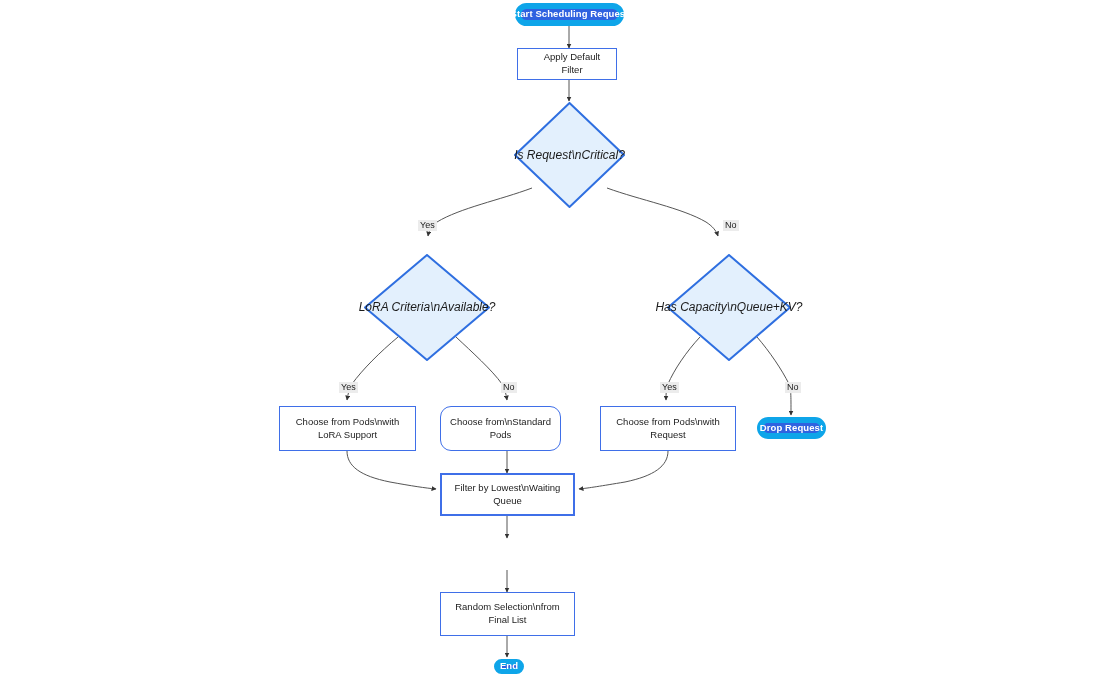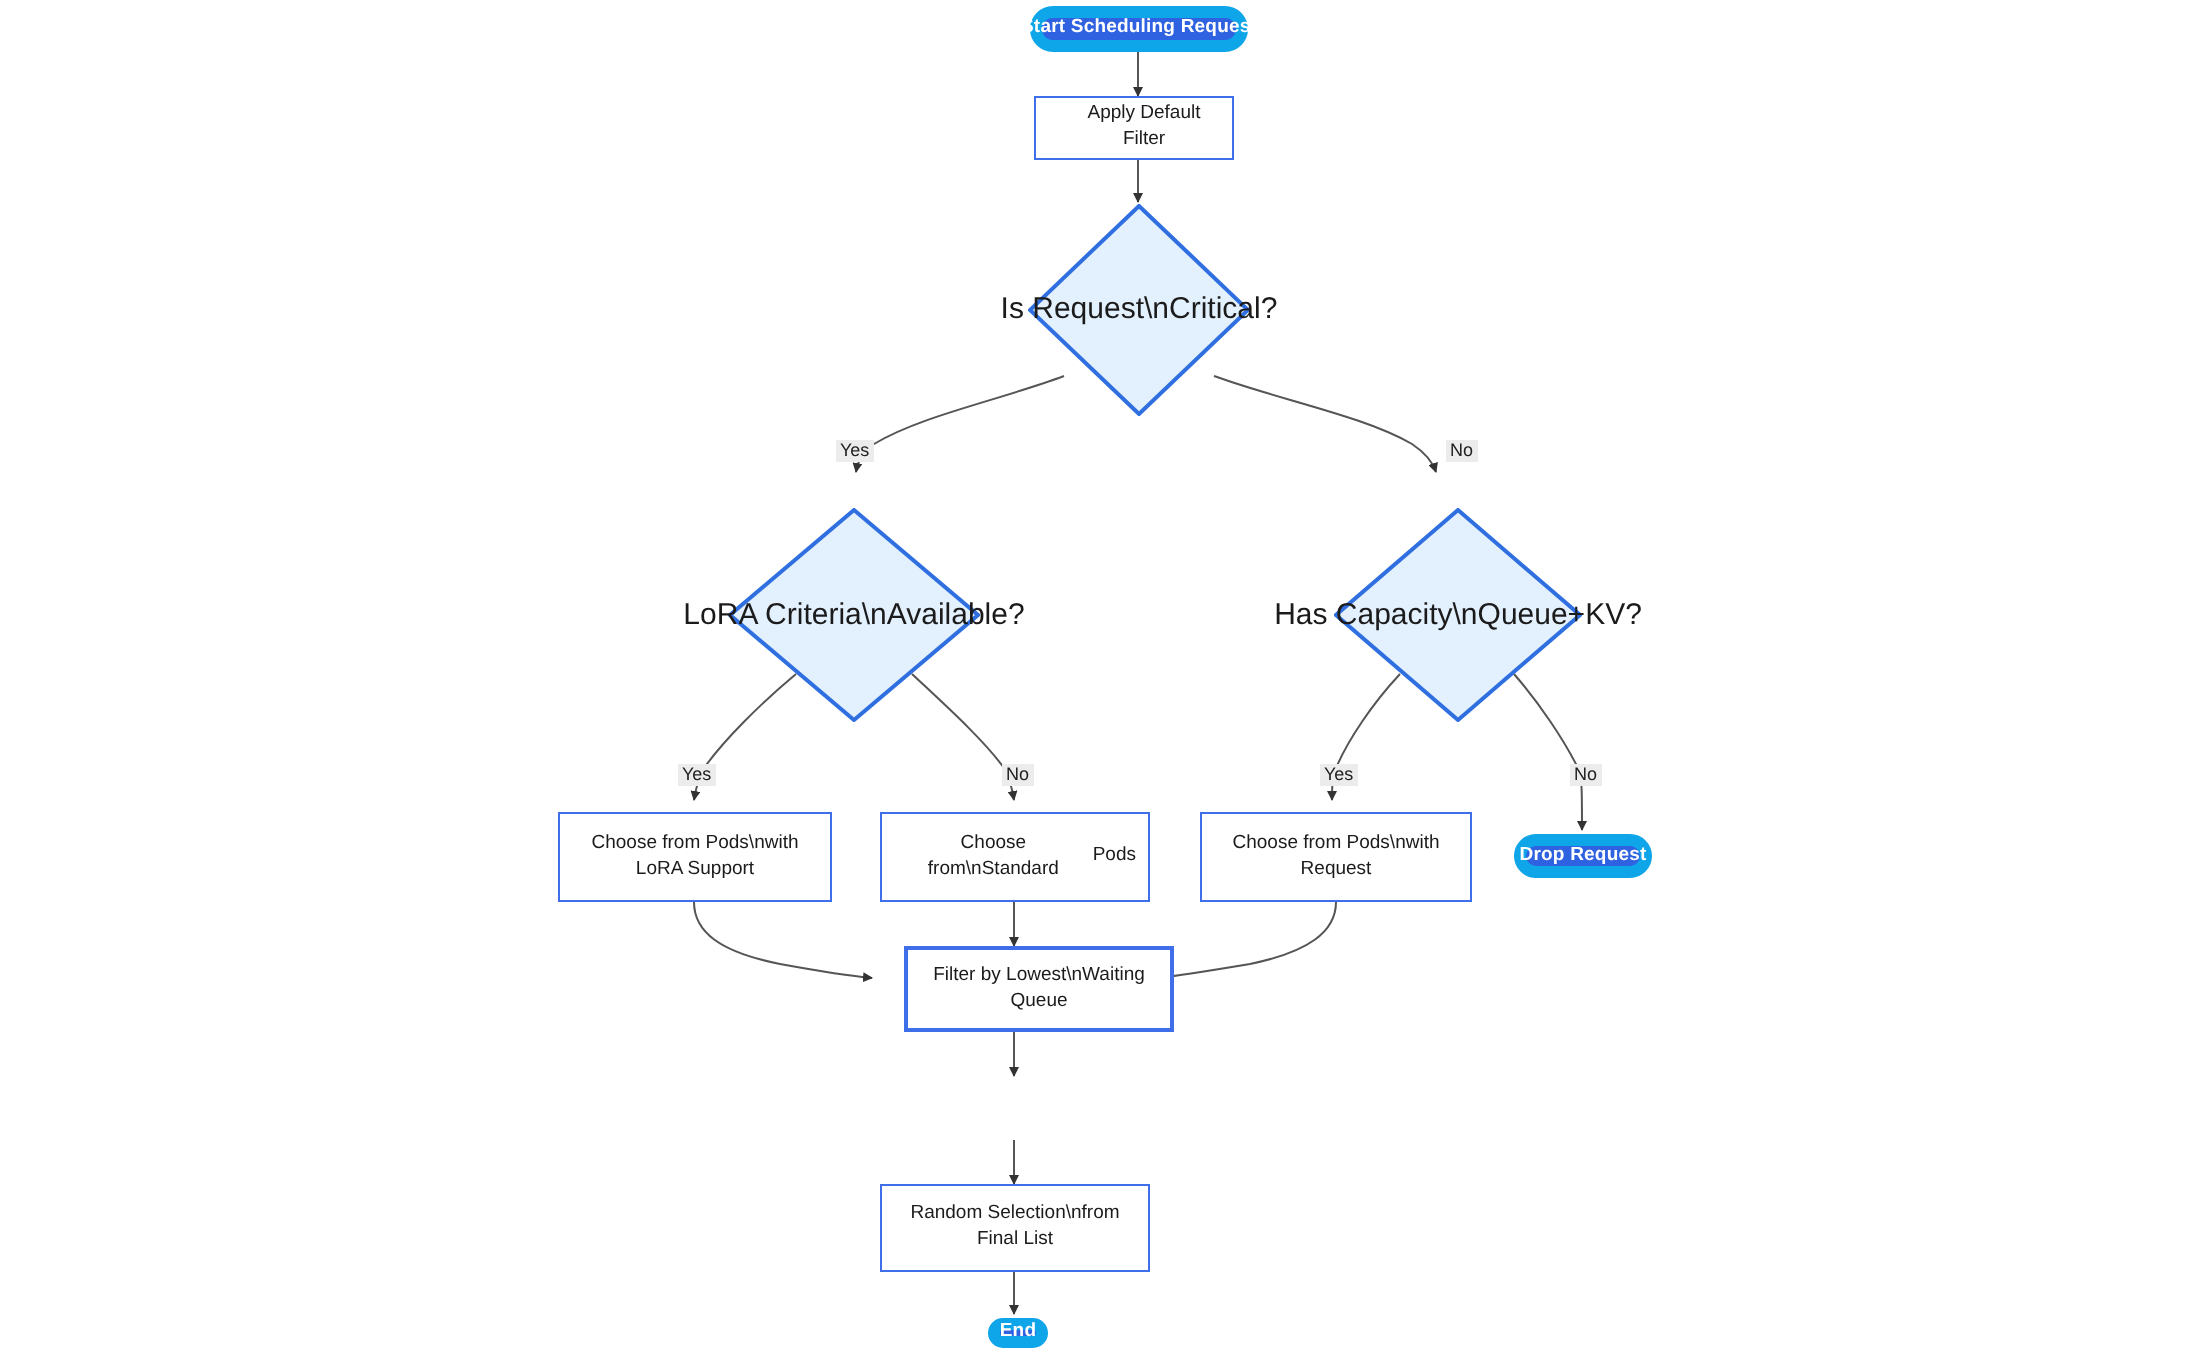--- a/index.html
+++ b/index.html
@@ -54,42 +54,42 @@
     background: #ffffff;
     border: 1px solid #3f6fe8;
     color: #1b1b1b;
     font-size: 9.5px;
     line-height: 1.35;
     padding: 4px 6px;
   }
   .process.emphasis {
     border-width: 2px;
     border-color: #3f6fe8;
-    margin-left: 12px;
   }
   .process .lbl { display: block; }
 
   
   .decision {
     background: transparent;
     border: none;
   }
   .decision .dia {
     position: absolute;
     left: 0; top: 0;
     width: 100%;
     height: 100%;
   }
   .decision .dtxt {
     position: relative;
     z-index: 2;
-    font-size: 15px;
+    font-size: 12px;
     color: #1b1b1b;
     line-height: 1.2;
     white-space: nowrap;
+    font-style: italic;
   }
 
   
   .edge-label {
     position: absolute;
     font-size: 9px;
     color: #222222;
     background: #ececec;
     padding: 0px 2px;
     line-height: 1.25;
@@ -166,21 +166,21 @@
       <polygon points="62,1 123,53.5 62,106 1,53.5" fill="#e3f0fd" stroke="#2f6fe0" stroke-width="2"></polygon>
     </svg>
     <span class="dtxt">Has Capacity\nQueue+KV?</span>
   </div>
 
   <div class="node process" style="left:279px; top:406px; width:137px; height:45px; flex-direction:column;">
     <span class="lbl">Choose from Pods\nwith</span>
     <span class="lbl">LoRA Support</span>
   </div>
 
-  <div class="node process" style="left:440px; top:406px; width:135px; height:45px; ">
+  <div class="node process" style="left:440px; top:406px; width:121px; height:45px; flex-direction:column;border-radius:11px;">
     <span class="lbl">Choose from\nStandard</span>
     <span class="lbl">Pods</span>
   </div>
 
   <div class="node process" style="left:600px; top:406px; width:136px; height:45px; flex-direction:column;">
     <span class="lbl">Choose from Pods\nwith</span>
     <span class="lbl">Request</span>
   </div>
 
   <div class="node stadium" style="left:757px; top:417px; width:69px; height:22px;">

